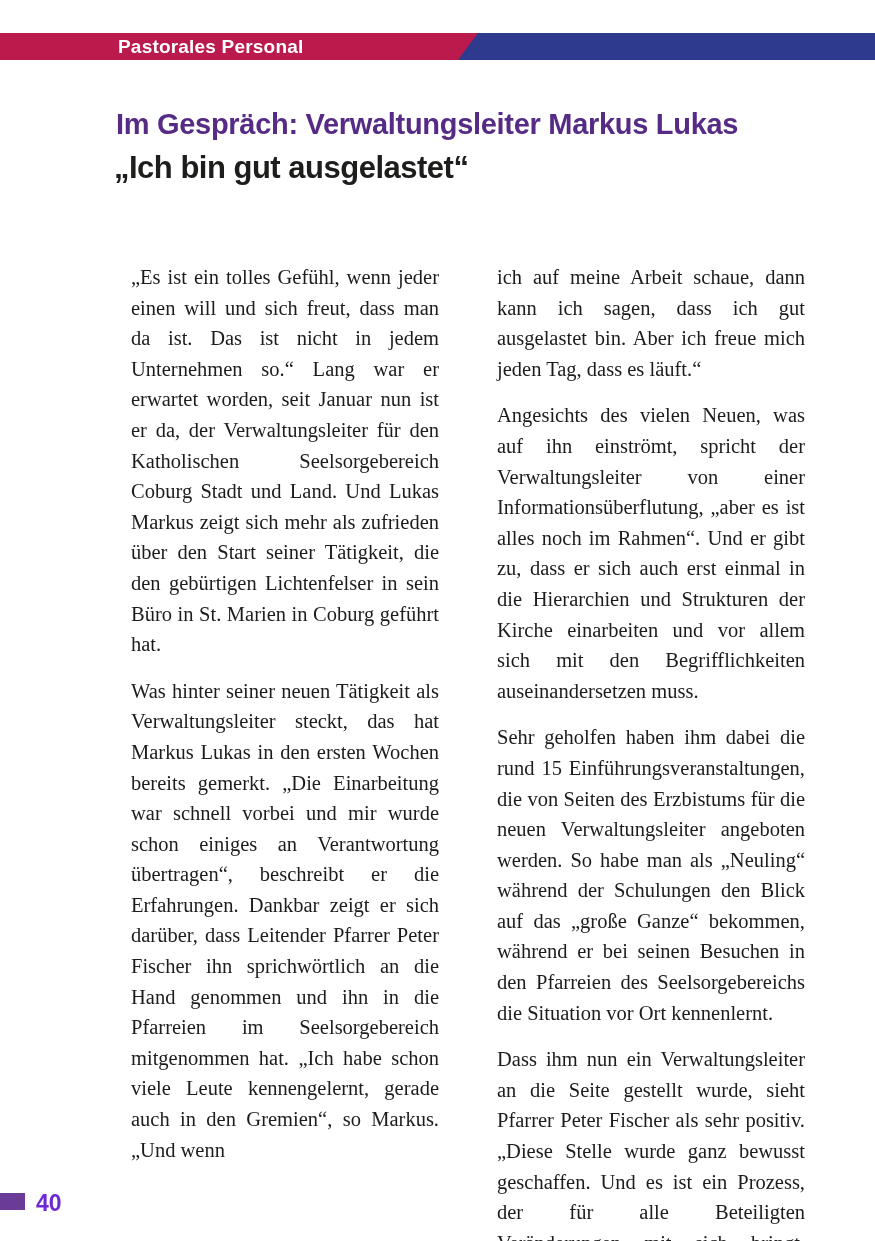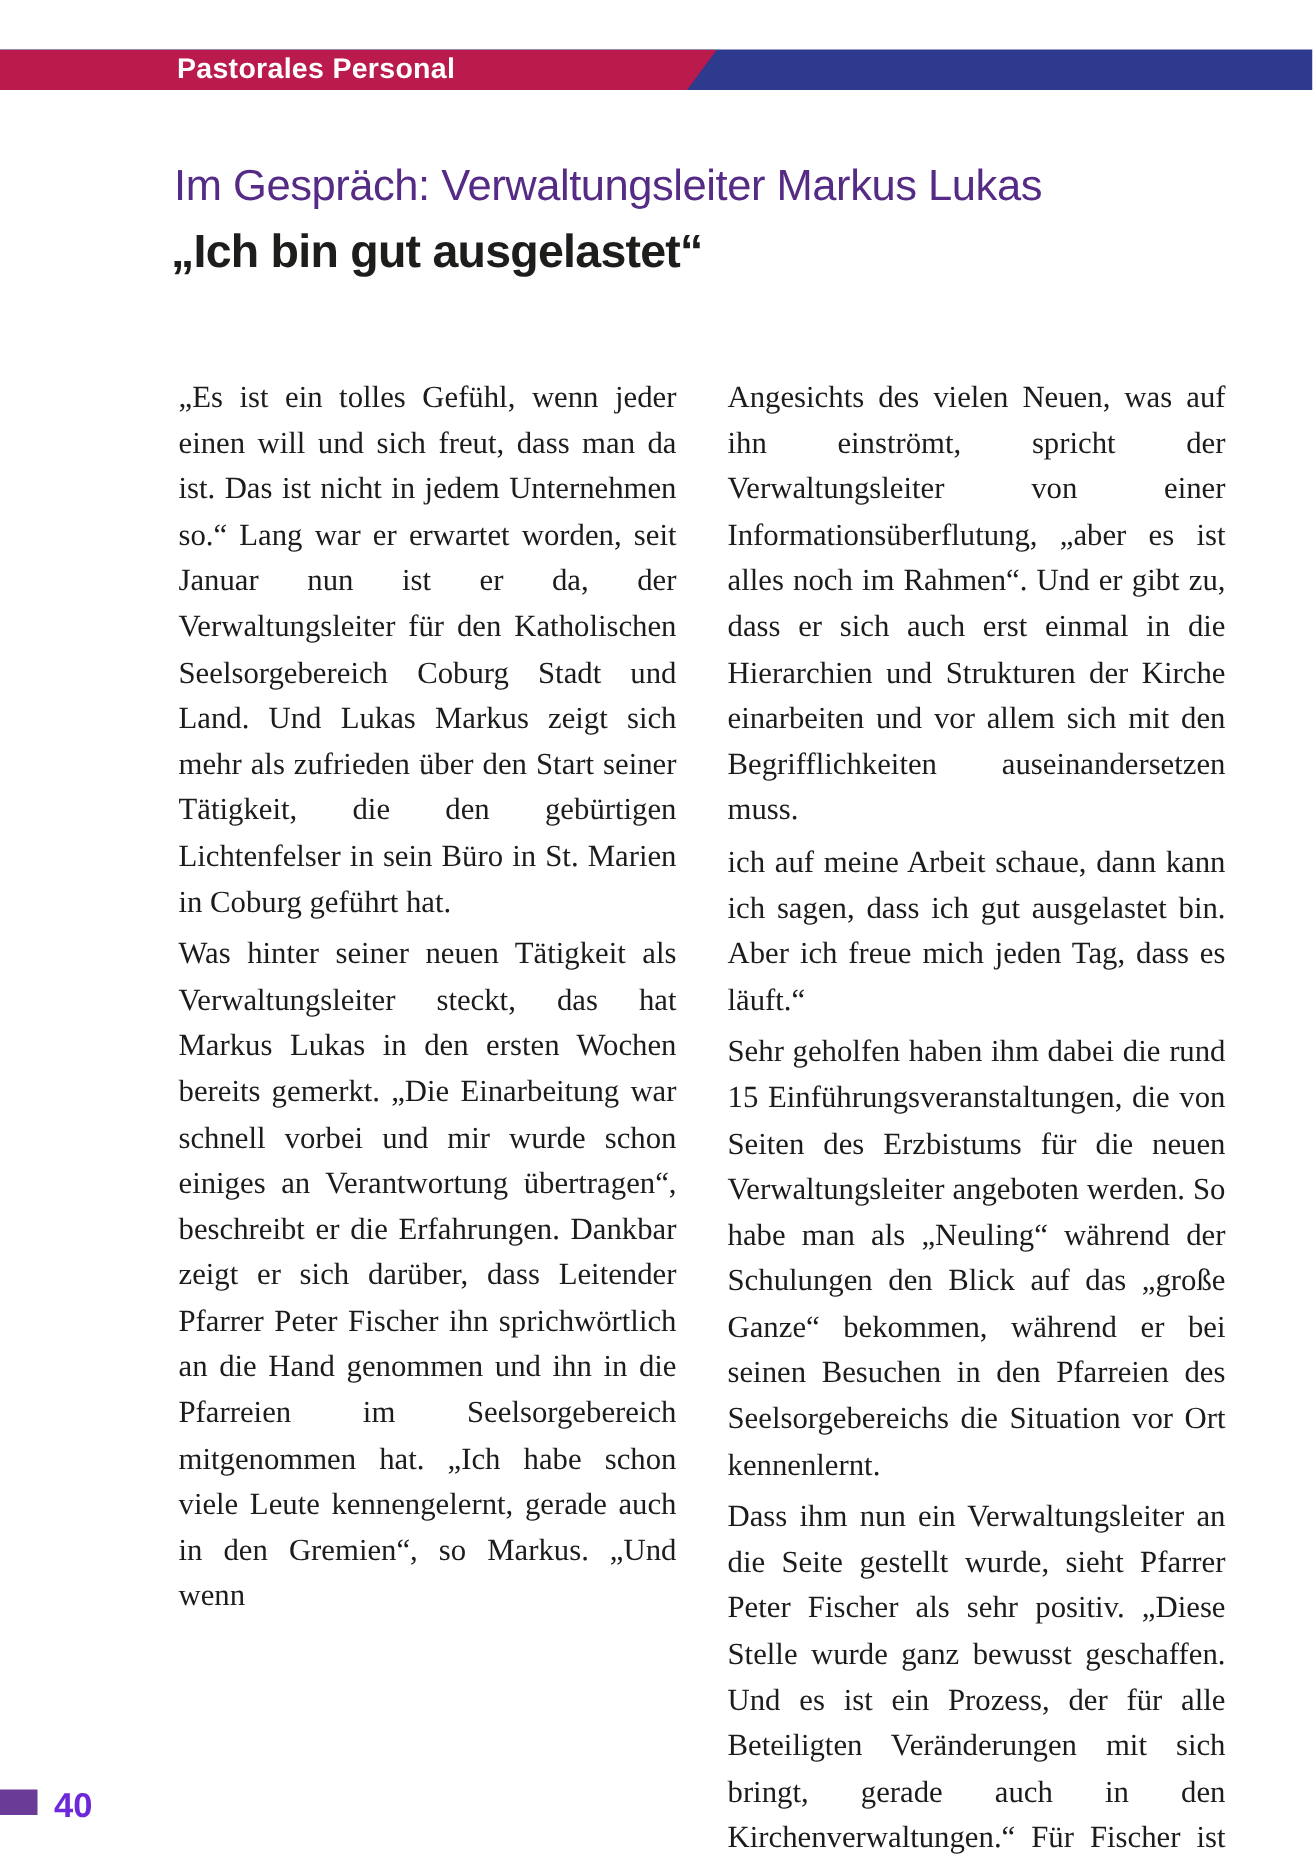--- a/index.html
+++ b/index.html
@@ -25,38 +25,38 @@
   .kicker {
     position: absolute; left: 118px; top: 0;
     height: 37px; line-height: 27px;
     color: #ffffff; font-weight: bold; font-size: 19px;
     letter-spacing: 0.2px;
   }
   
   .title {
     position: absolute; left: 116px; top: 108px;
     width: 710px;
-    color: #562b86; font-weight: normal; font-size: 29px;
+    color: #562b86; font-weight: bold; font-size: 29px;
     letter-spacing: -0.3px;
   }
   .headline {
     position: absolute; left: 114px; top: 150px;
     width: 720px;
     color: #1d1d1b; font-weight: bold; font-size: 31px;
     letter-spacing: -0.5px;
   }
   
   .columns {
     position: absolute; left: 115px; top: 246px;
     width: 706px; height: 925px;
     display: flex; gap: 26px;
   }
   .col { width: 340px; }
   .col p {
-    margin: 4px;
+    margin: 16px;
     font-family: "Liberation Serif", serif;
     font-size: 20.5px;
     line-height: 30.6px;
     color: #1c1c1c;
     text-align: justify;
   }
   
   .page-square {
     position: absolute; left: 0; top: 1193px;
     width: 25px; height: 17px;
@@ -77,21 +77,21 @@
 
 <div class="title">Im Gespräch: Verwaltungsleiter Markus Lukas</div>
 <div class="headline">„Ich bin gut ausgelastet“</div>
 
 <div class="columns">
   <div class="col">
     <p>„Es ist ein tolles Gefühl, wenn jeder einen will und sich freut, dass man da ist. Das ist nicht in jedem Unternehmen so.“ Lang war er erwartet worden, seit Januar nun ist er da, der Verwaltungsleiter für den Katholischen Seelsorgebereich Coburg Stadt und Land. Und Lukas Markus zeigt sich mehr als zufrieden über den Start seiner Tätigkeit, die den gebürtigen Lichtenfelser in sein Büro in St. Marien in Coburg geführt hat.</p>
     <p>Was hinter seiner neuen Tätigkeit als Verwaltungsleiter steckt, das hat Markus Lukas in den ersten Wochen bereits gemerkt. „Die Einarbeitung war schnell vorbei und mir wurde schon einiges an Verantwortung übertragen“, beschreibt er die Erfahrungen. Dankbar zeigt er sich darüber, dass Leitender Pfarrer Peter Fischer ihn sprichwörtlich an die Hand genommen und ihn in die Pfarreien im Seelsorgebereich mitgenommen hat. „Ich habe schon viele Leute kennengelernt, gerade auch in den Gremien“, so Markus. „Und wenn</p>
   </div>
   <div class="col">
+    <p>ich auf meine Arbeit schaue, dann kann ich sagen, dass ich gut ausgelastet bin. Aber ich freue mich jeden Tag, dass es läuft.“</p>
     <p>Angesichts des vielen Neuen, was auf ihn einströmt, spricht der Verwaltungsleiter von einer Informationsüberflutung, „aber es ist alles noch im Rahmen“. Und er gibt zu, dass er sich auch erst einmal in die Hierarchien und Strukturen der Kirche einarbeiten und vor allem sich mit den Begrifflichkeiten auseinandersetzen muss.</p>
-    <p>ich auf meine Arbeit schaue, dann kann ich sagen, dass ich gut ausgelastet bin. Aber ich freue mich jeden Tag, dass es läuft.“</p>
     <p>Sehr geholfen haben ihm dabei die rund 15 Einführungsveranstaltungen, die von Seiten des Erzbistums für die neuen Verwaltungsleiter angeboten werden. So habe man als „Neuling“ während der Schulungen den Blick auf das „große Ganze“ bekommen, während er bei seinen Besuchen in den Pfarreien des Seelsorgebereichs die Situation vor Ort kennenlernt.</p>
     <p>Dass ihm nun ein Verwaltungsleiter an die Seite gestellt wurde, sieht Pfarrer Peter Fischer als sehr positiv. „Diese Stelle wurde ganz bewusst geschaffen. Und es ist ein Prozess, der für alle Beteiligten Veränderungen mit sich bringt, gerade auch in den Kirchenverwaltungen.“ Für Fischer ist die neue Struktur eine „spannende Herausforderung, denn jede Kirchenverwaltung</p>
   </div>
 </div>
 
 <div class="page-square"></div>
 <div class="page-number">40</div>
 
 </body></html>

